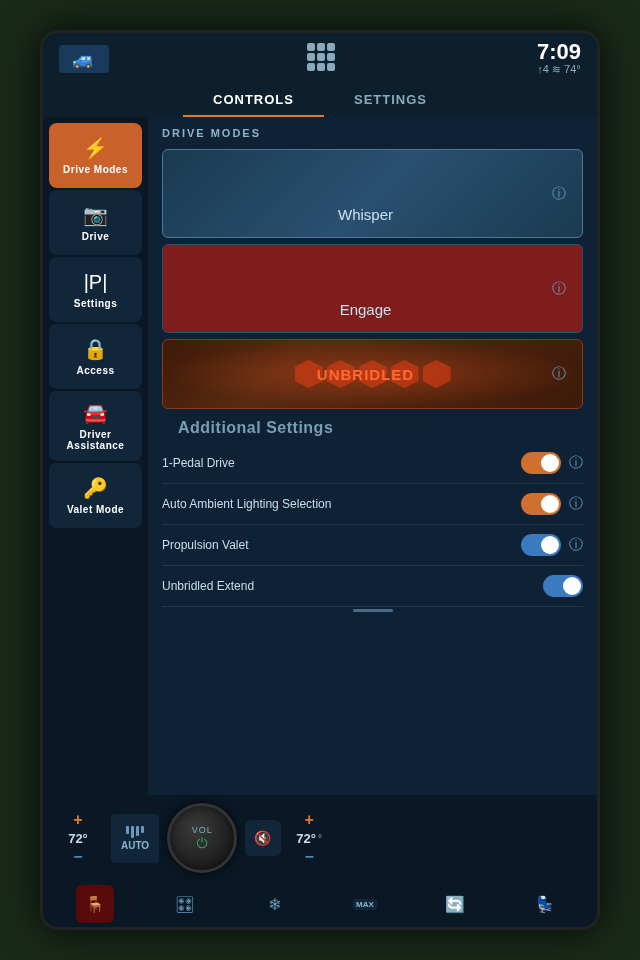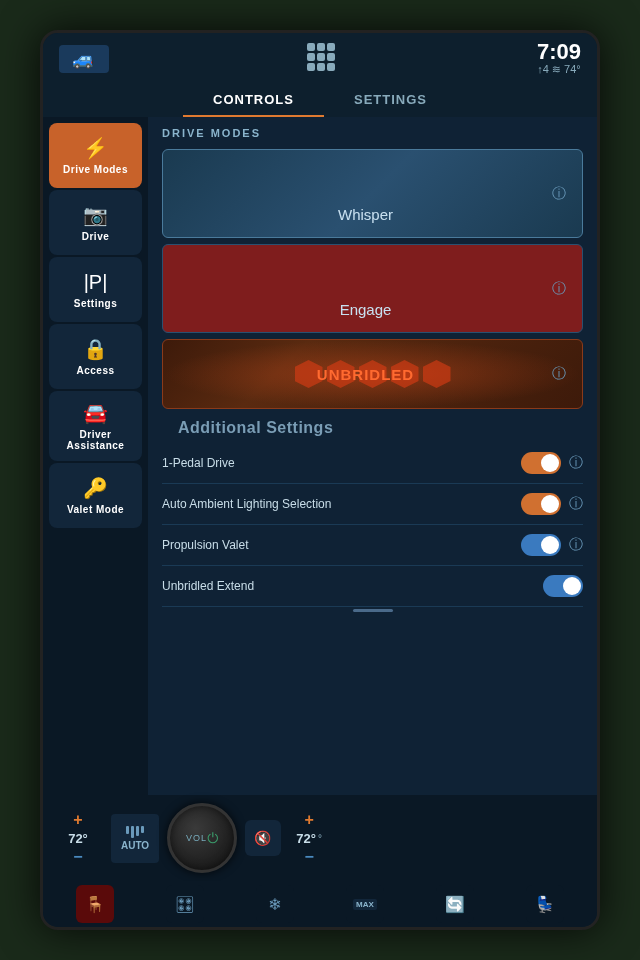--- a/index.html
+++ b/index.html
@@ -340,21 +340,21 @@
     }
     .vol-knob {
       width: 70px;
       height: 70px;
       border-radius: 50%;
       background: radial-gradient(circle at 40% 35%, #3a3a3a, #111);
       border: 3px solid #333;
       display: flex;
       align-items: center;
       justify-content: center;
-      flex-direction: row;
+      flex-direction: column;
       box-shadow: 0 0 10px rgba(0,0,0,0.8), inset 0 0 8px rgba(0,0,0,0.5);
       cursor: pointer;
     }
     .vol-text {
       color: #7ab;
       font-size: 9px;
       letter-spacing: 1px;
     }
     .vol-power {
       color: #3a9a6a;

